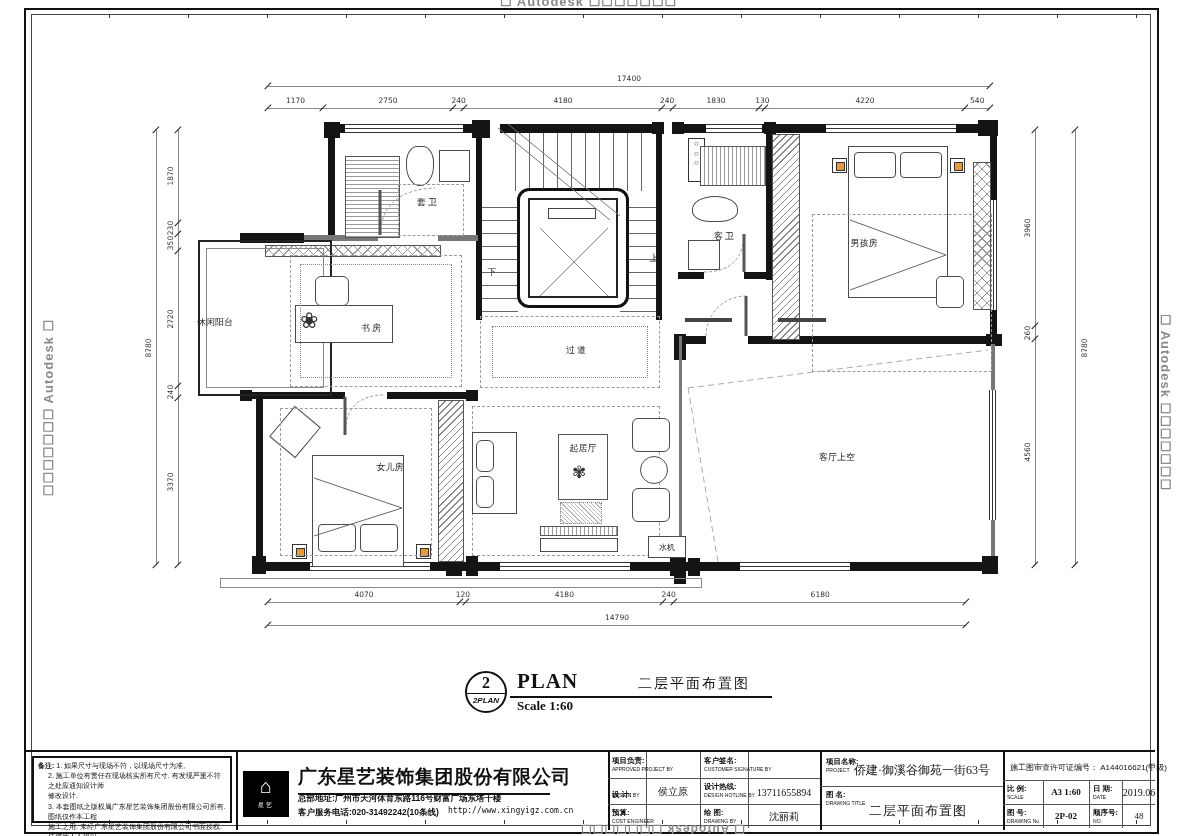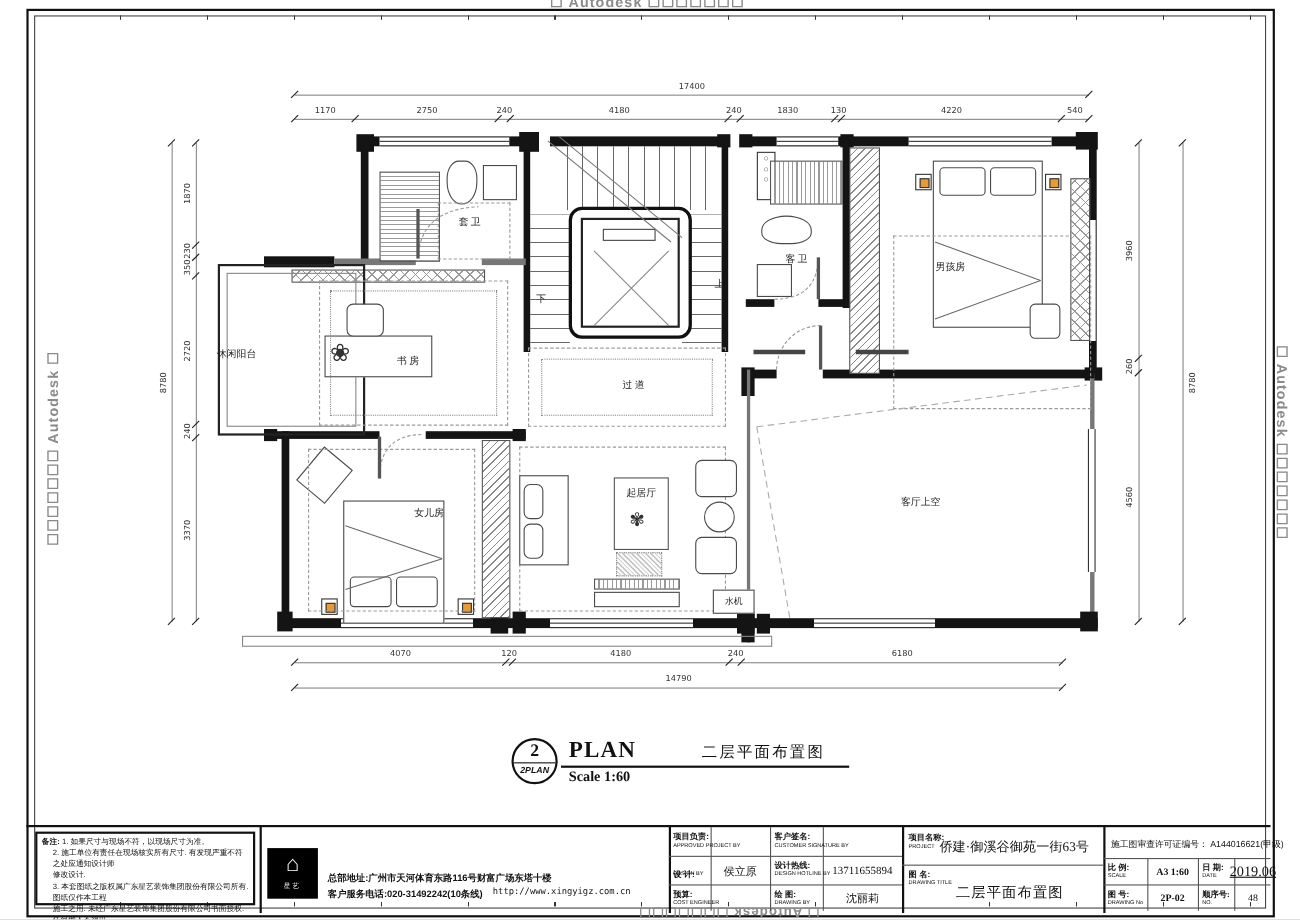--- a/index.html
+++ b/index.html
@@ -329,20 +329,21 @@
     <div class="ind">修改设计.</div>
     <div class="ind">3. 本套图纸之版权属广东星艺装饰集团股份有限公司所有. 图纸仅作本工程</div>
     <div class="ind">施工之用. 未经广东星艺装饰集团股份有限公司书面授权. 任何他人不得以</div>
     
   </div>
 
   <div class="abs" style="left:243px;top:771px;width:46px;height:46px;background:#000;color:#fff;text-align:center;">
     <div style="font-size:20px;line-height:30px;">⌂</div>
     <div style="font-size:6px;letter-spacing:2px;">星艺</div>
   </div>
+  <div class="abs" style="left:298px;top:764px;width:252px;font-size:19px;font-weight:bold;letter-spacing:.5px;border-bottom:2px solid #111;padding-bottom:3px;white-space:nowrap;">广东星艺装饰集团股份有限公司</div>
   <div class="abs" style="left:298px;top:793px;font-size:8.5px;font-weight:bold;">总部地址:广州市天河体育东路116号财富广场东塔十楼</div>
   <div class="abs" style="left:298px;top:807px;font-size:8.5px;font-weight:bold;">客户服务电话:020-31492242(10条线)</div>
   <div class="abs" style="left:448px;top:806px;font-size:8px;font-family:'DejaVu Sans Mono',monospace;">http://www.xingyigz.com.cn</div>
 
   <div class="tl" style="left:646px;top:752px;width:1px;height:76px;"></div>
   <div class="tl" style="left:700px;top:752px;width:1px;height:76px;"></div>
   <div class="tl" style="left:748px;top:752px;width:1px;height:76px;"></div>
   <div class="tl" style="left:608px;top:778px;width:212px;height:1px;"></div>
   <div class="tl" style="left:608px;top:804px;width:212px;height:1px;"></div>
 
@@ -379,21 +380,21 @@
   <div class="tl" style="left:1003px;top:804px;width:152px;height:1px;"></div>
   <div class="tl" style="left:1043px;top:780px;width:1px;height:48px;"></div>
   <div class="tl" style="left:1089px;top:780px;width:1px;height:48px;"></div>
   <div class="tl" style="left:1122px;top:780px;width:1px;height:48px;"></div>
   <span class="abs" style="left:1010px;top:762px;font-size:8px;">施工图审查许可证编号： A144016621(甲级)</span>
   <span class="cnlab" style="left:1007px;top:784px;">比 例:</span>
   <span class="enlab" style="left:1007px;top:794px;">SCALE</span>
   <span class="val" style="left:1066px;top:792px;font-size:9px;font-weight:bold;">A3 1:60</span>
   <span class="cnlab" style="left:1093px;top:784px;">日 期:</span>
   <span class="enlab" style="left:1093px;top:794px;">DATE</span>
-  <span class="val" style="left:1139px;top:792px;font-size:13px;text-decoration:underline;">2019.06</span>
+  <span class="val" style="left:1139px;top:792px;font-size:10px;">2019.06</span>
   <span class="cnlab" style="left:1007px;top:808px;">图 号:</span>
   <span class="enlab" style="left:1007px;top:818px;">DRAWING No</span>
   <span class="val" style="left:1066px;top:816px;font-size:9px;font-weight:bold;">2P-02</span>
   <span class="cnlab" style="left:1093px;top:808px;font-family:Liberation Serif, serif;">顺序号:</span>
   <span class="enlab" style="left:1093px;top:818px;">NO.</span>
   <span class="val" style="left:1139px;top:816px;font-size:9px;">48</span>
 
 </div>
 
 </body></html>

